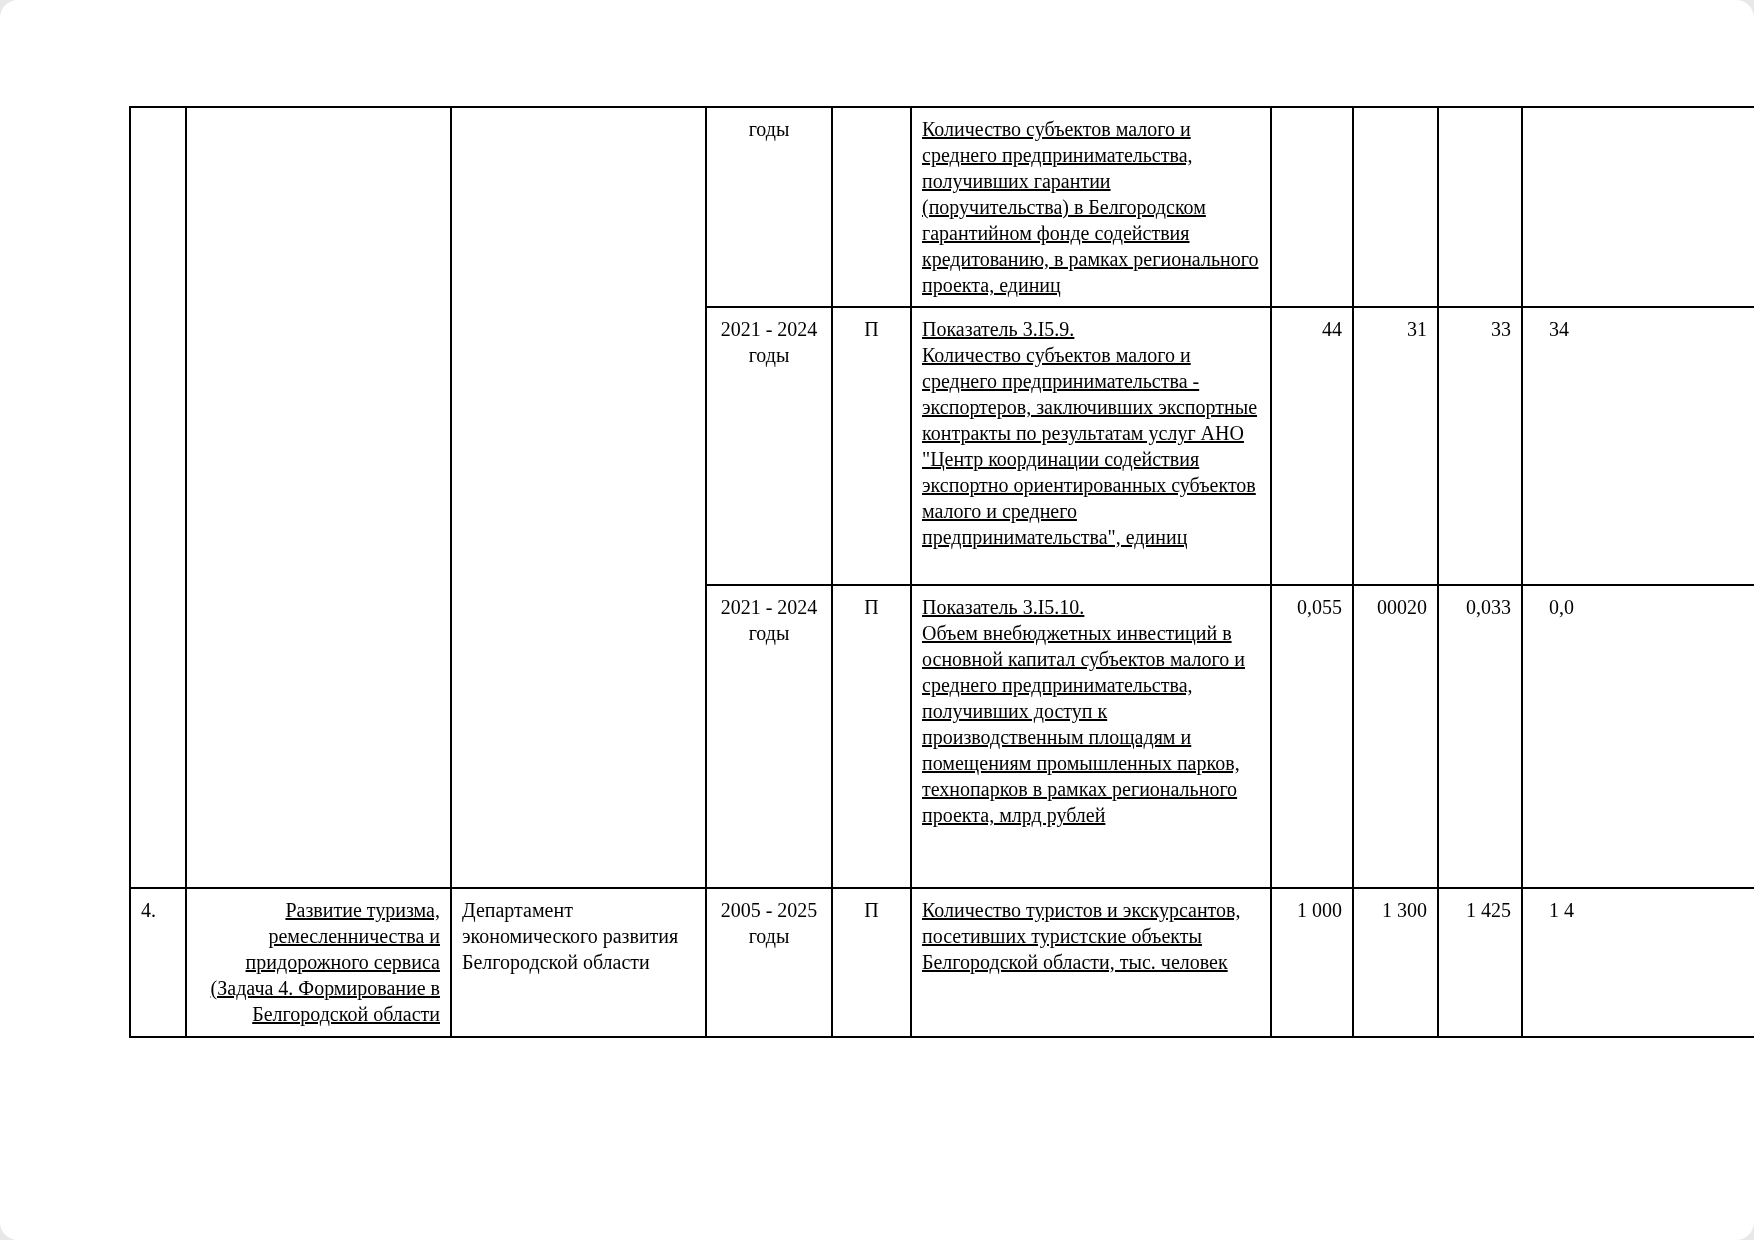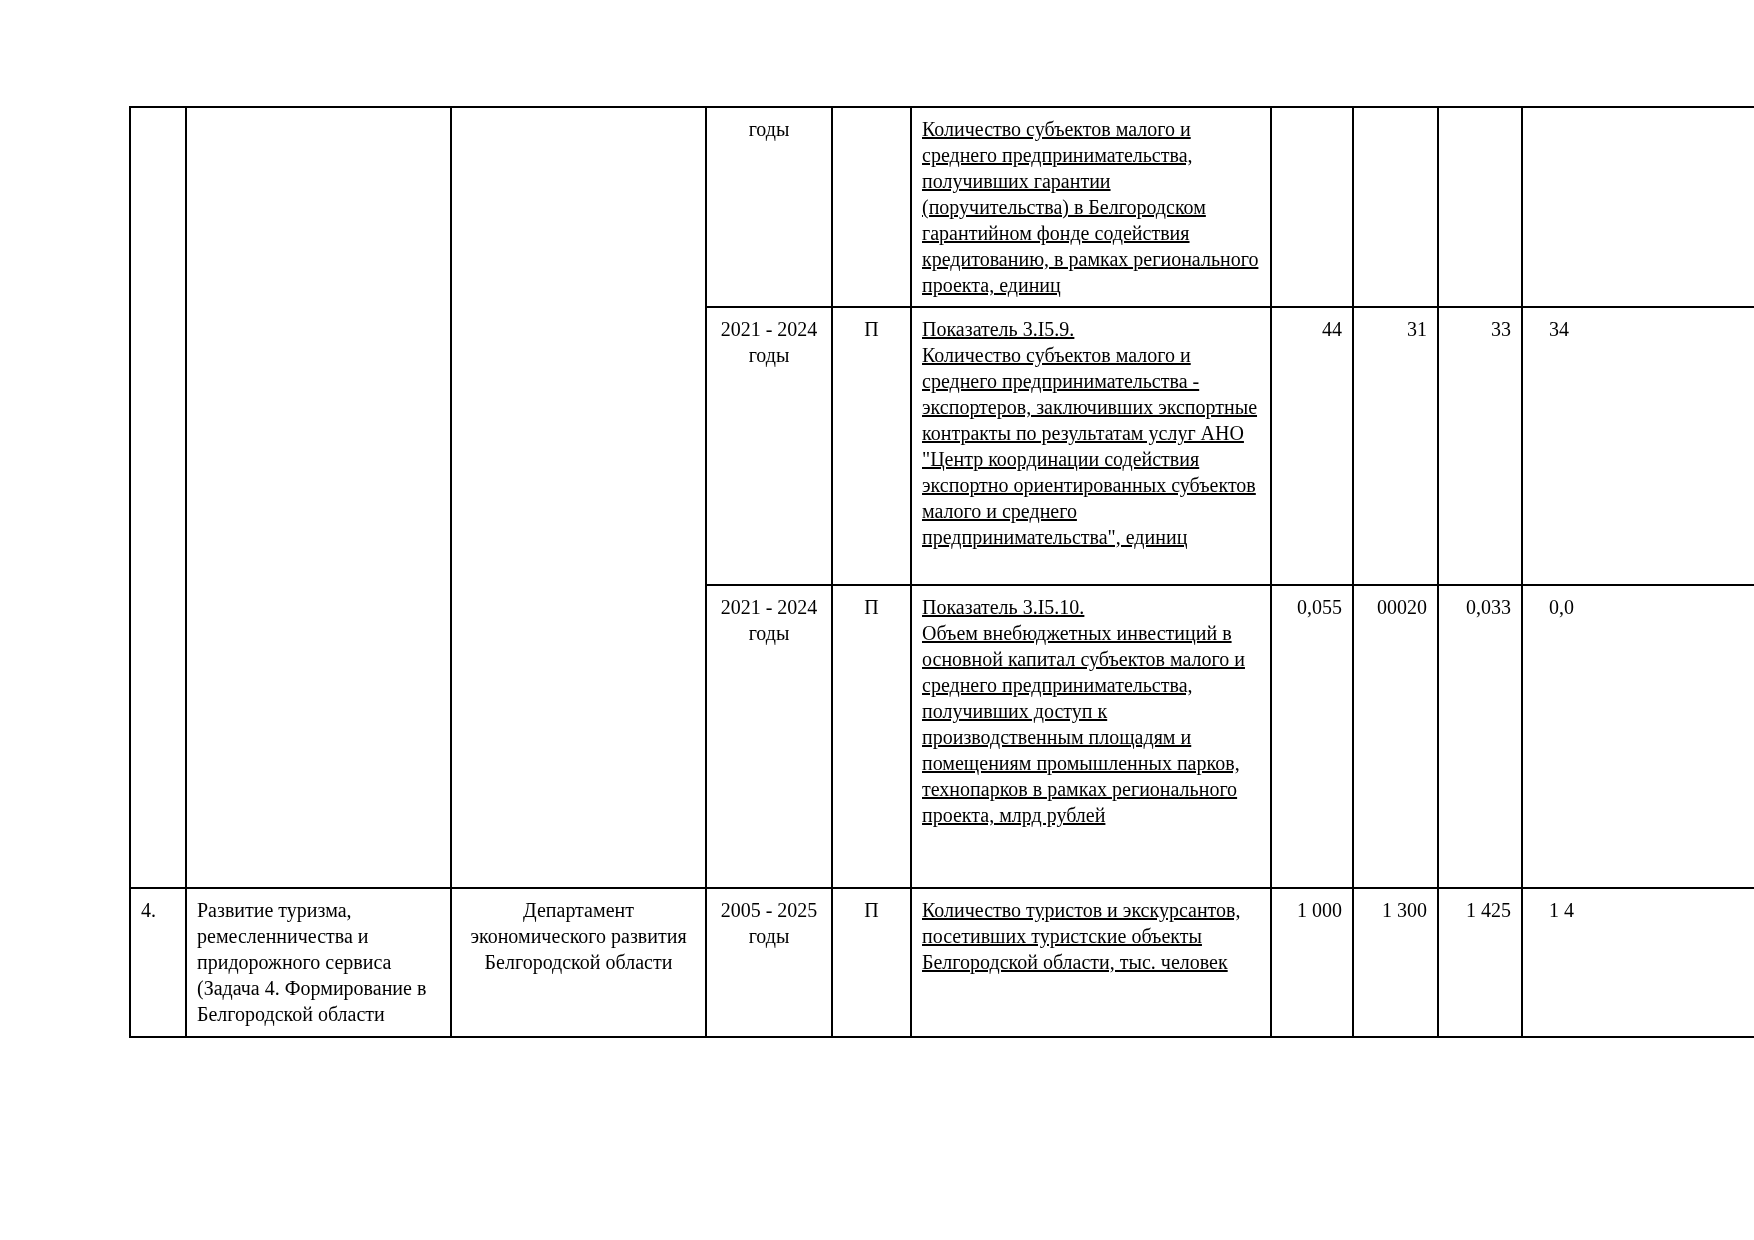--- a/index.html
+++ b/index.html
@@ -3,20 +3,21 @@
 <meta charset="utf-8">
 <style>
   html,body{margin:0;padding:0;background:#e8e8e8;}
   .page{
     position:relative;
     width:1754px;height:1240px;
     background:#ffffff;
     overflow:hidden;
     font-family:"Liberation Serif","DejaVu Serif",serif;
     color:#000;
+    border-radius:18px;
   }
   table.doc-table{
     position:absolute;
     left:129px;top:106px;
     width:1752px;
     border-collapse:collapse;
     table-layout:fixed;
     font-size:20px;
     line-height:26px;
   }
@@ -24,22 +25,22 @@
     border:2px solid #000;
     vertical-align:top;
     padding:8px 10px;
     overflow:hidden;
   }
   tr.r1{height:198px;}
   tr.r2{height:278px;}
   tr.r3{height:303px;}
   tr.r4{height:149px;}
   td.c-num{text-align:left;padding-left:8px;}
-  td.c-task{text-align:left;}
-  td.c-dept{text-align:center;}
+  td.c-task{text-align:right;text-decoration:underline;}
+  td.c-dept{text-align:left;}
   td.c-years{text-align:center;white-space:pre-line;}
   td.c-type{text-align:center;}
   td.c-ind{text-align:left;text-decoration:underline;}
   td.c-ind .ind-title{white-space:nowrap;}
   td.c-val{text-align:right;}
   td.c-val.cut{text-align:left;padding-left:26px;}
 </style>
 </head>
 <body>
 

